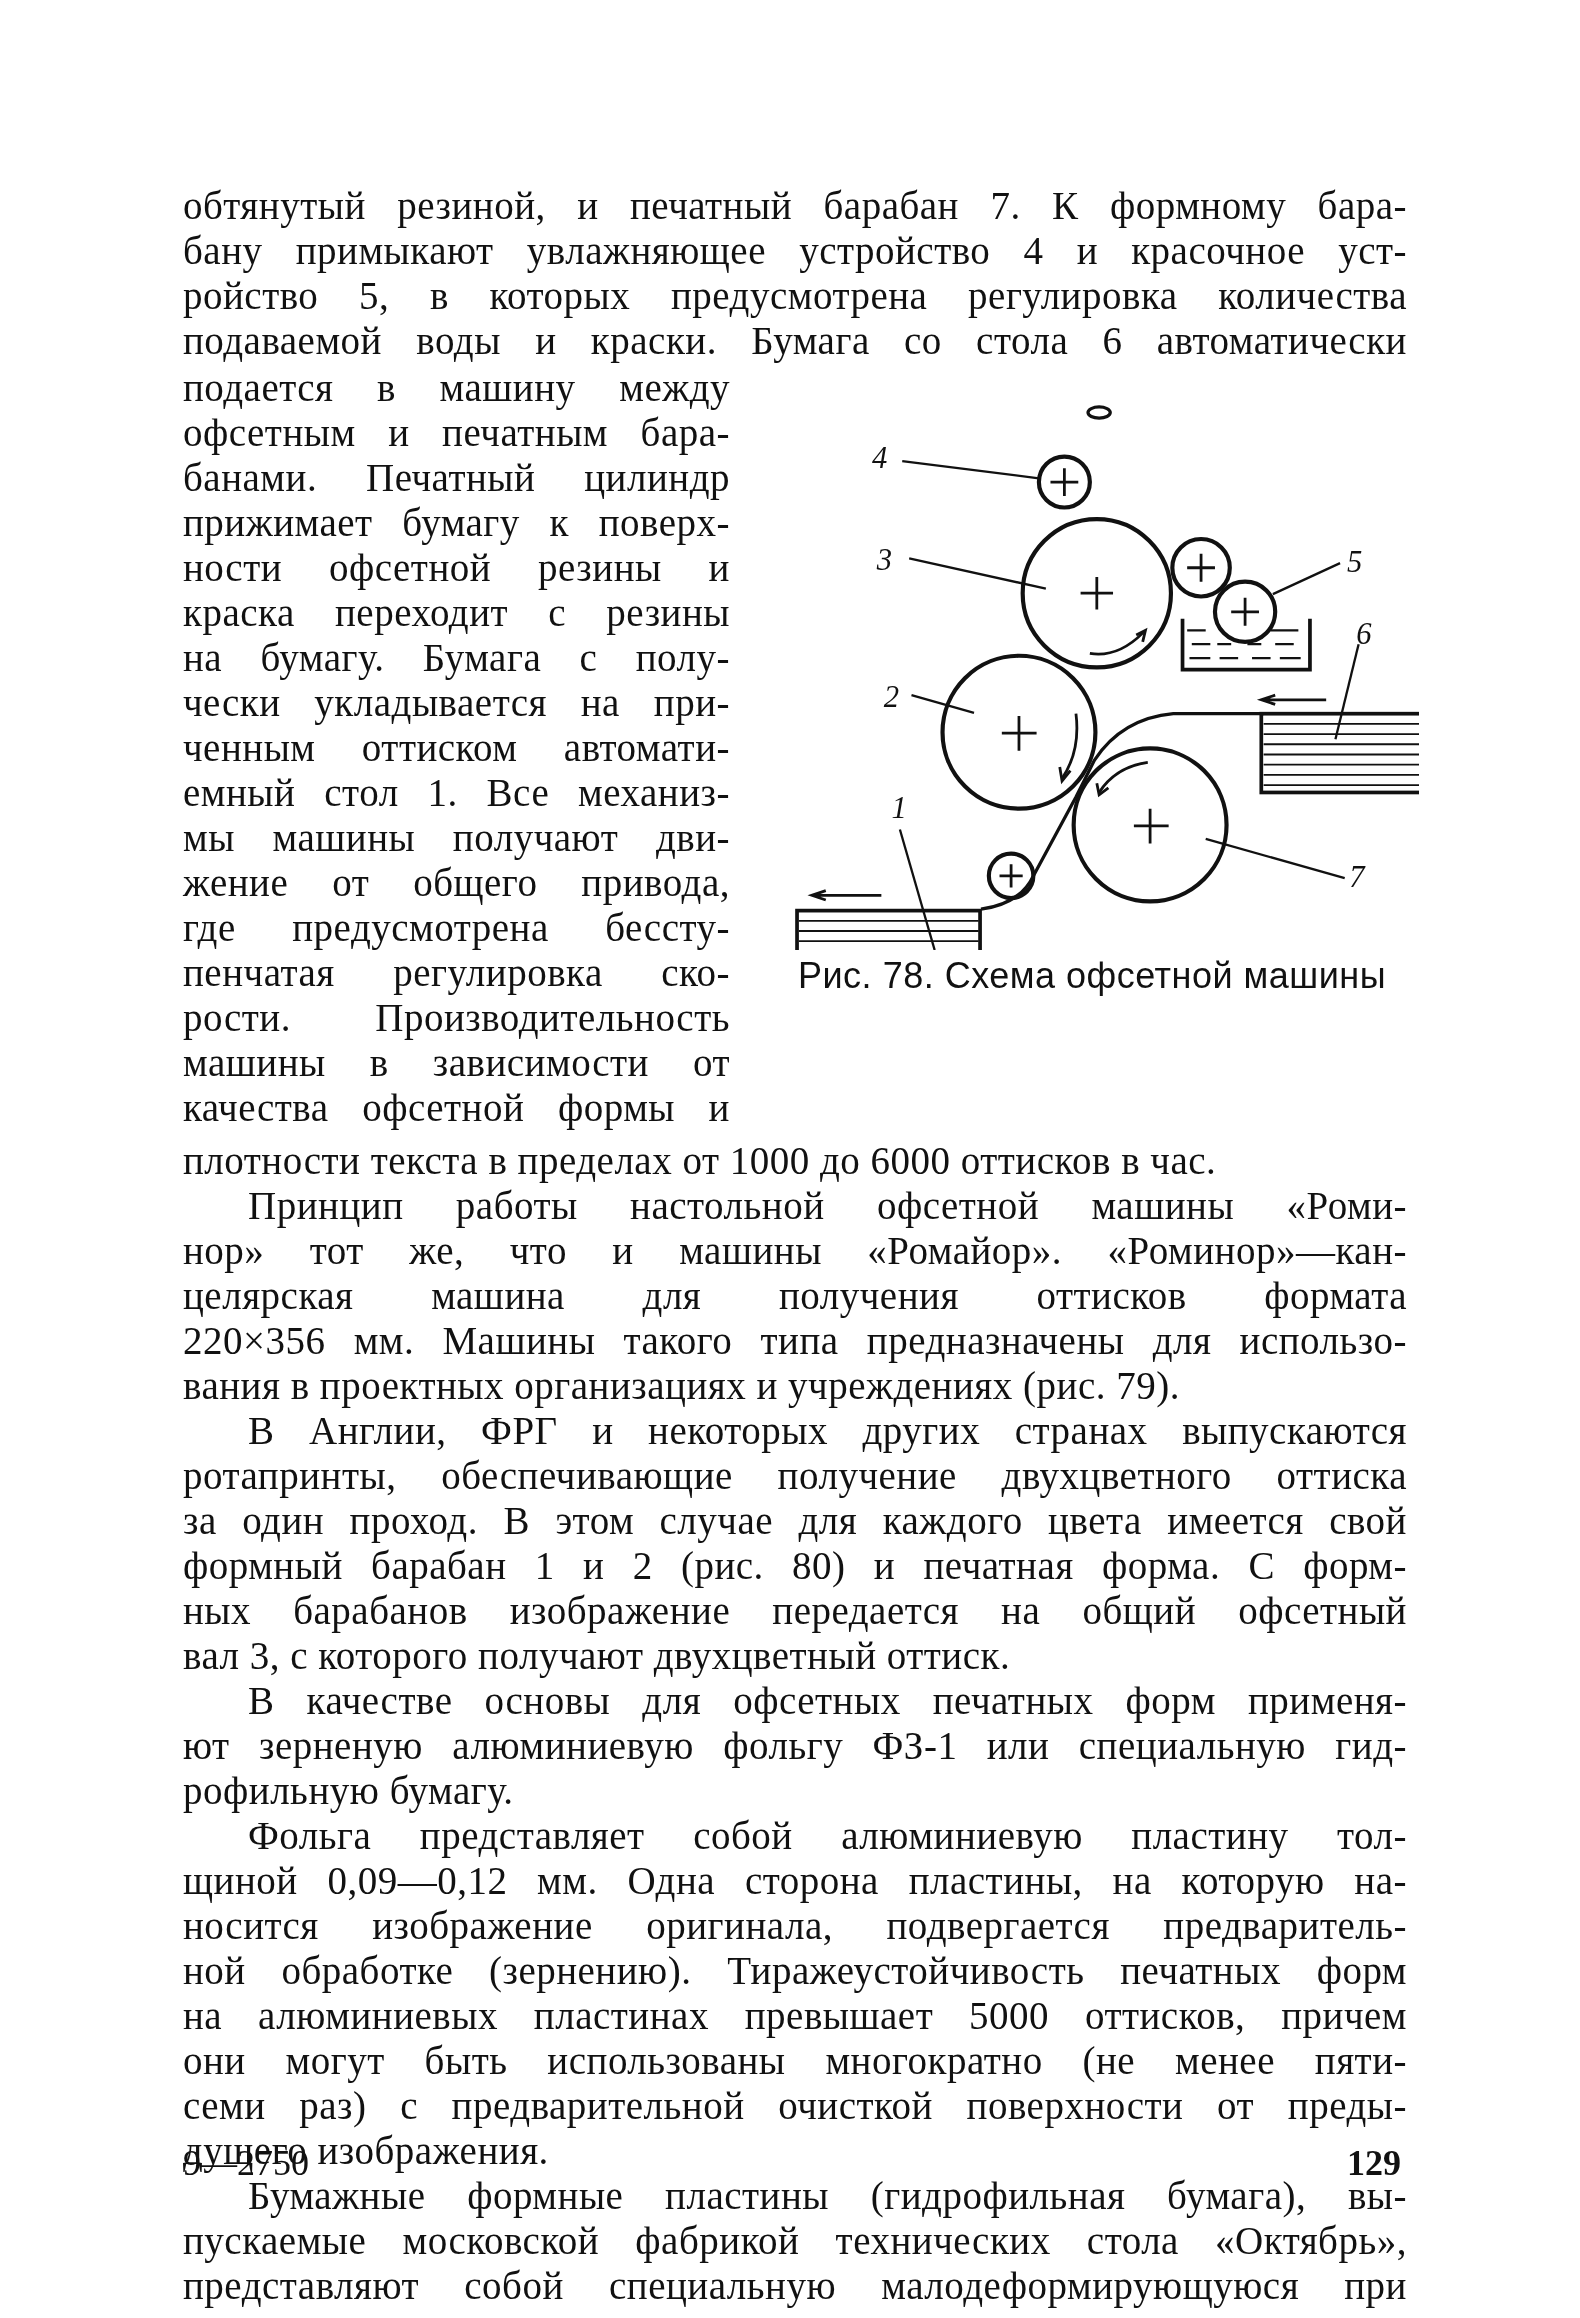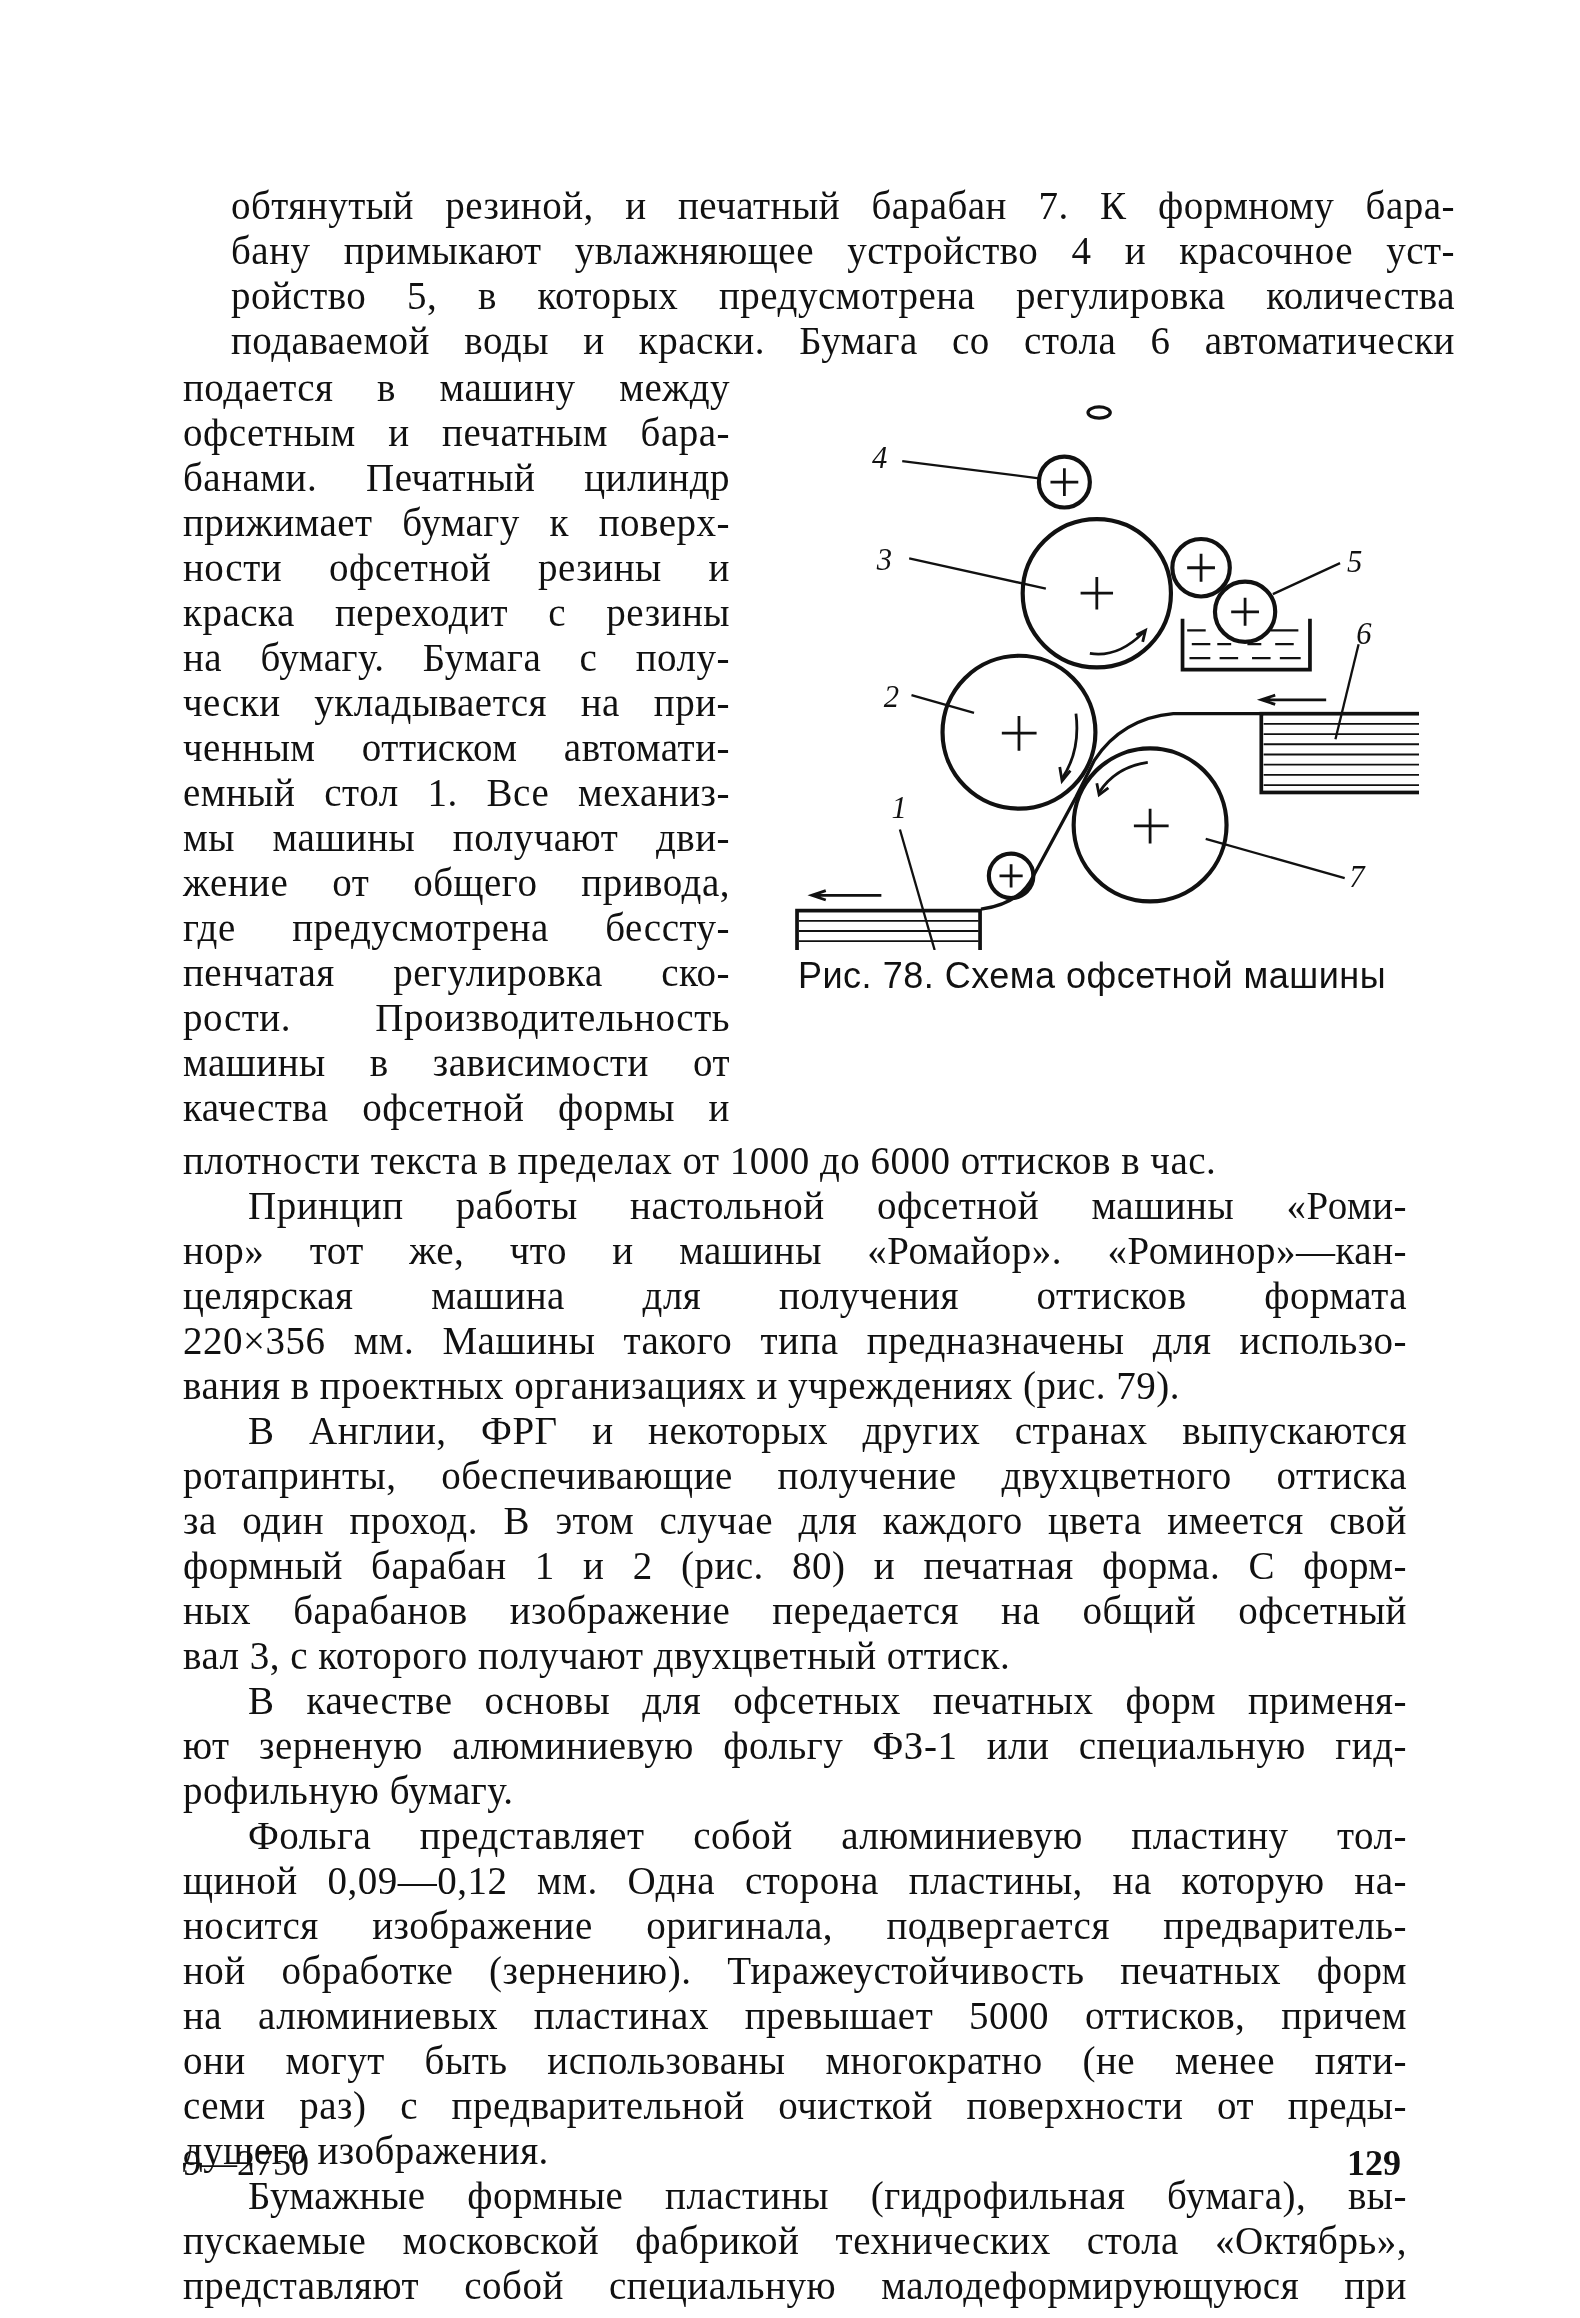--- a/index.html
+++ b/index.html
@@ -26,21 +26,21 @@
   .footer-left, .footer-right {
     position: absolute; top: 2142px;
     font-family: "Liberation Serif", "DejaVu Serif", serif; font-size: 36px;
   }
   .footer-left { left: 183px; }
   .footer-right { left: 1347px; font-weight: bold; }
 </style>
 </head>
 <body>
 
-<div class="page txt" style="top:183px;margin-left:48px;">
+<div class="page txt" style="top:183px;">
   <span class="line">обтянутый резиной, и печатный барабан 7. К формному бара-</span>
   <span class="line">бану примыкают увлажняющее устройство 4 и красочное уст-</span>
   <span class="line">ройство 5, в которых предусмотрена регулировка количества</span>
   <span class="line">подаваемой воды и краски. Бумага со стола 6 автоматически</span>
 </div>
 
 <div class="lcol txt" style="top:365px;">
   <span class="line">подается в машину между</span>
   <span class="line">офсетным и печатным бара-</span>
   <span class="line">банами. Печатный цилиндр</span>

